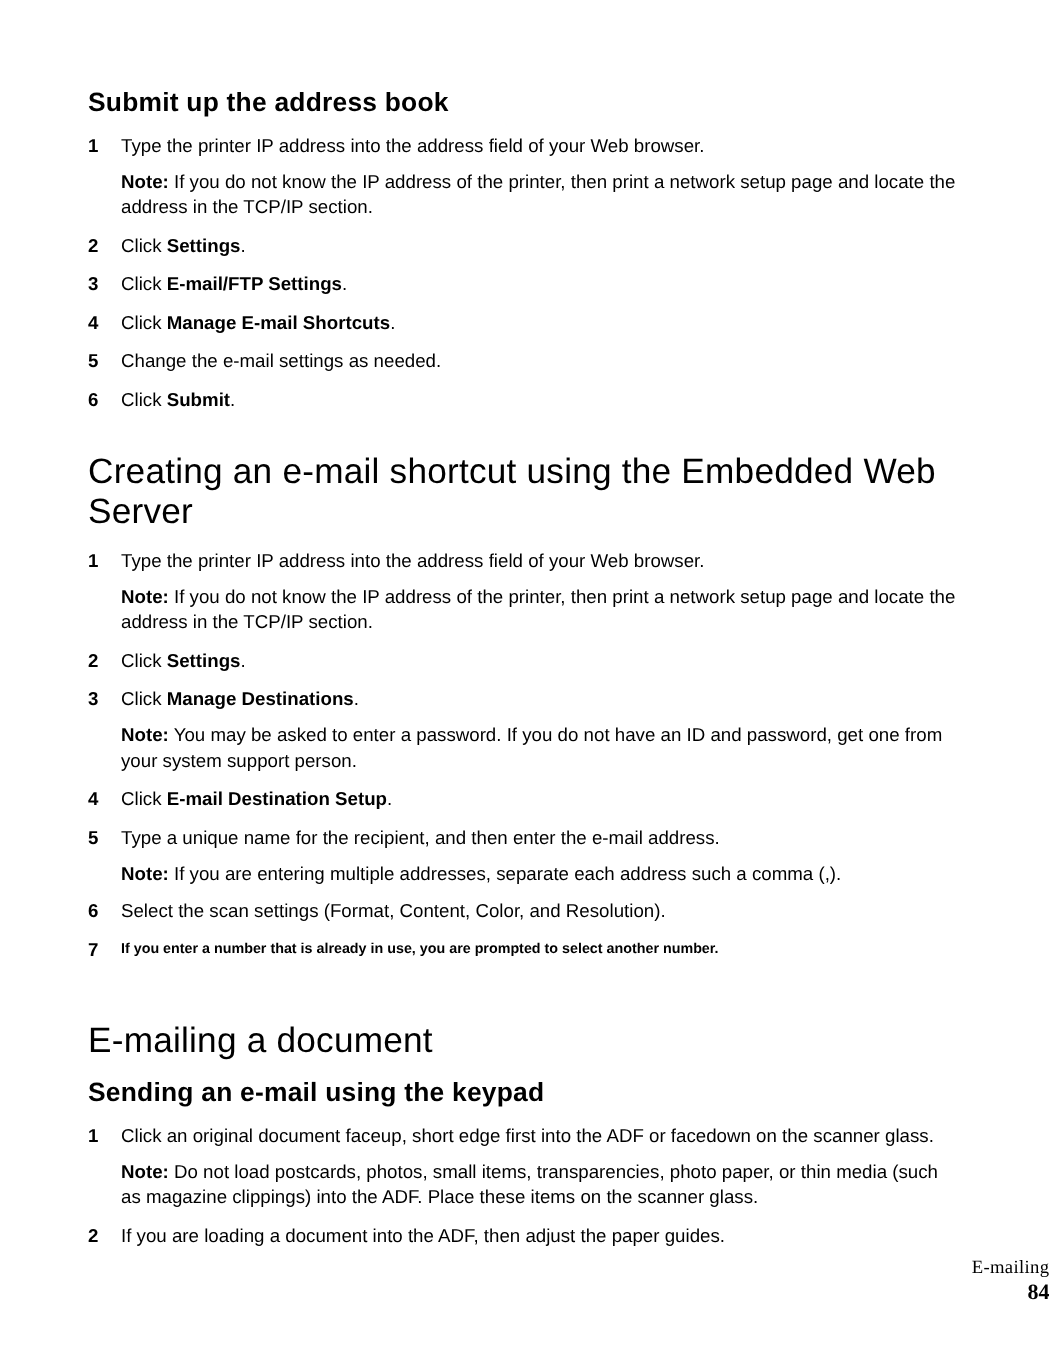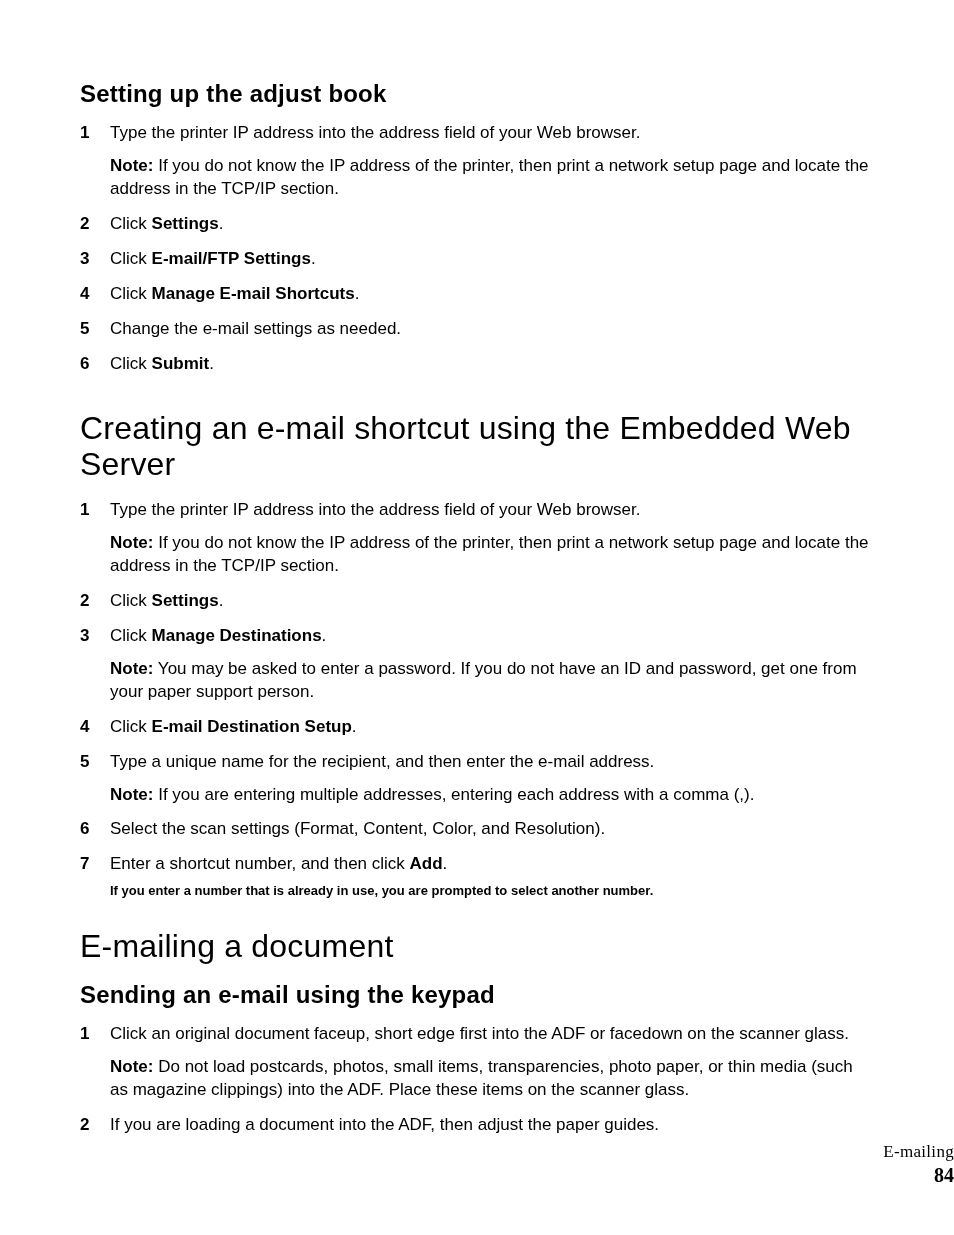--- a/index.html
+++ b/index.html
@@ -81,21 +81,21 @@
     line-height: 1.35;
     margin-top: 6px;
     font-weight: bold;
   }
 </style>
 </head>
 <body>
 
 <div class="page">
 
-  <h2 class="sec">Setting up the adjust book</h2>
+  <h2 class="sec">Submit up the address book</h2>
   <ol class="steps">
     <li>
       <span class="num">1</span>
       <span>Type the printer IP address into the address field of your Web browser.</span>
       <div class="note">
         <span class="lbl">Note:</span><span> If you do not know the IP address of the printer, then print a network setup page and locate the address in the TCP/IP section.</span>
       </div>
     </li>
     <li>
       <span class="num">2</span>
@@ -129,46 +129,45 @@
       </div>
     </li>
     <li>
       <span class="num">2</span>
       <span><span>Click </span><b>Settings</b><span>.</span></span>
     </li>
     <li>
       <span class="num">3</span>
       <span><span>Click </span><b>Manage Destinations</b><span>.</span></span>
       <div class="note">
-        <span class="lbl">Note:</span><span> You may be asked to enter a password. If you do not have an ID and password, get one from your paper support person.</span>
+        <span class="lbl">Note:</span><span> You may be asked to enter a password. If you do not have an ID and password, get one from your system support person.</span>
       </div>
     </li>
     <li>
       <span class="num">4</span>
       <span><span>Click </span><b>E-mail Destination Setup</b><span>.</span></span>
     </li>
     <li>
       <span class="num">5</span>
       <span>Type a unique name for the recipient, and then enter the e-mail address.</span>
       <div class="note">
-        <span class="lbl">Note:</span><span> If you are entering multiple addresses, entering each address with a comma (,).</span>
+        <span class="lbl">Note:</span><span> If you are entering multiple addresses, separate each address such a comma (,).</span>
       </div>
     </li>
     <li>
       <span class="num">6</span>
       <span>Select the scan settings (Format, Content, Color, and Resolution).</span>
     </li>
     <li>
       <span class="num">7</span>
-      <span><span>Enter a shortcut number, and then click </span><b>Add</b><span>.</span></span>
       <div class="sub">If you enter a number that is already in use, you are prompted to select another number.</div>
     </li>
   </ol>
 
-  <h1 class="big" style="margin-top:28px;">E-mailing a document</h1>
+  <h1 class="big" style="margin-top:56px;">E-mailing a document</h1>
   <h2 class="sec">Sending an e-mail using the keypad</h2>
   <ol class="steps">
     <li>
       <span class="num">1</span>
       <span>Click an original document faceup, short edge first into the ADF or facedown on the scanner glass.</span>
       <div class="note">
         <span class="lbl">Note:</span><span> Do not load postcards, photos, small items, transparencies, photo paper, or thin media (such as magazine clippings) into the ADF. Place these items on the scanner glass.</span>
       </div>
     </li>
     <li>

